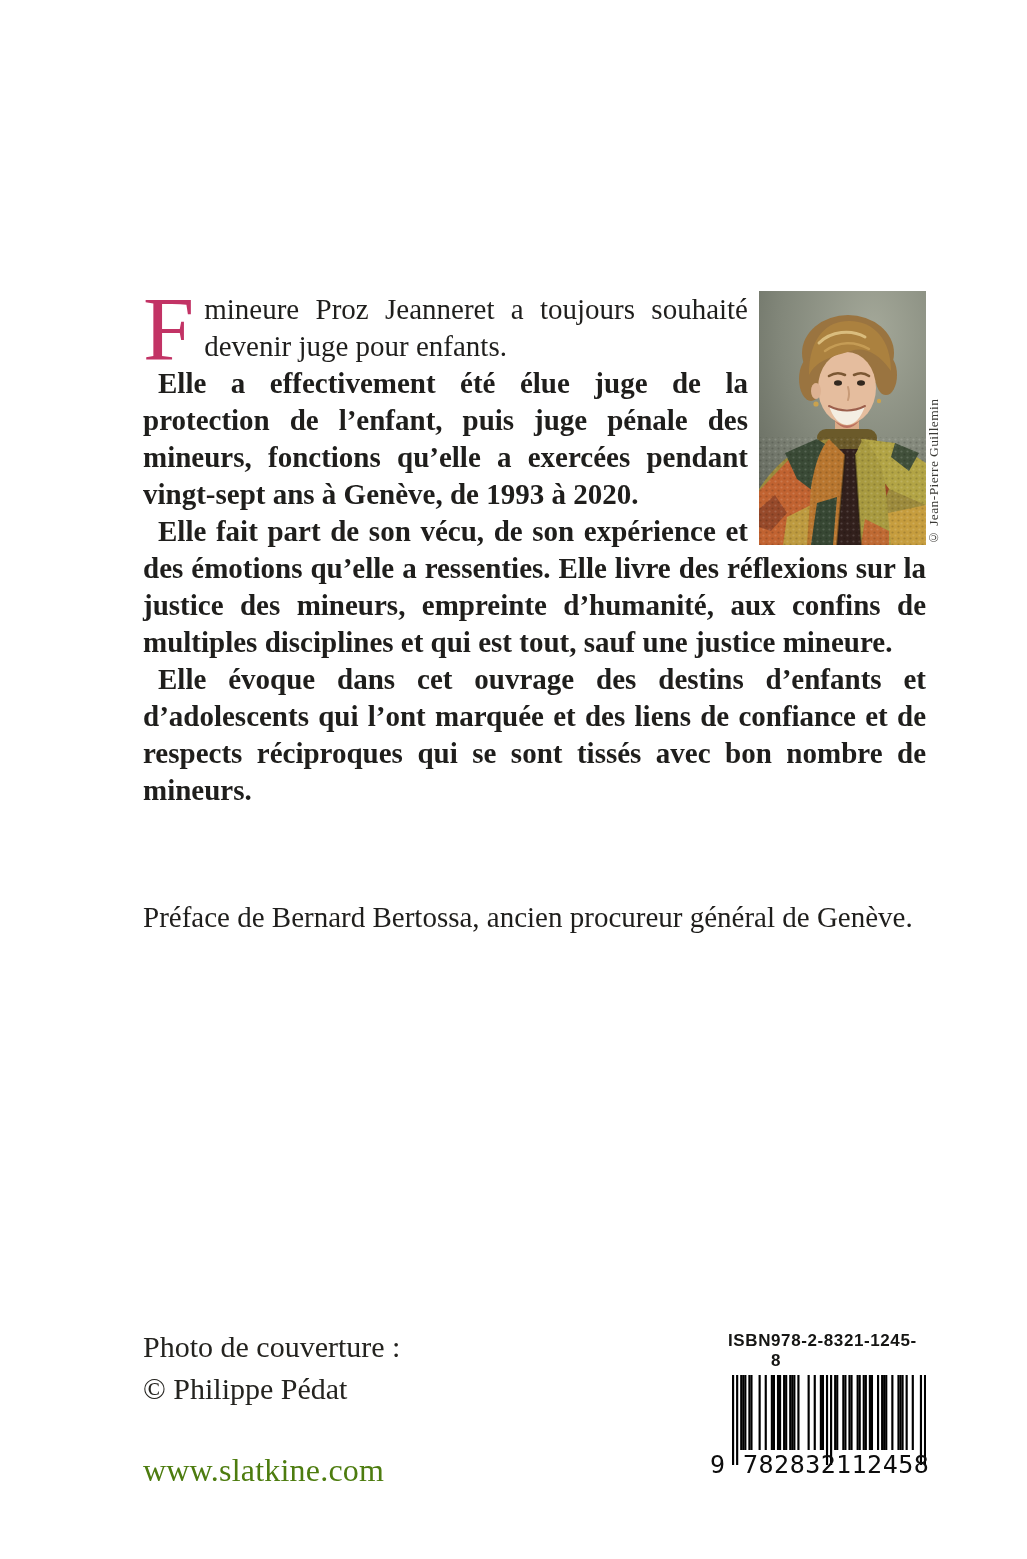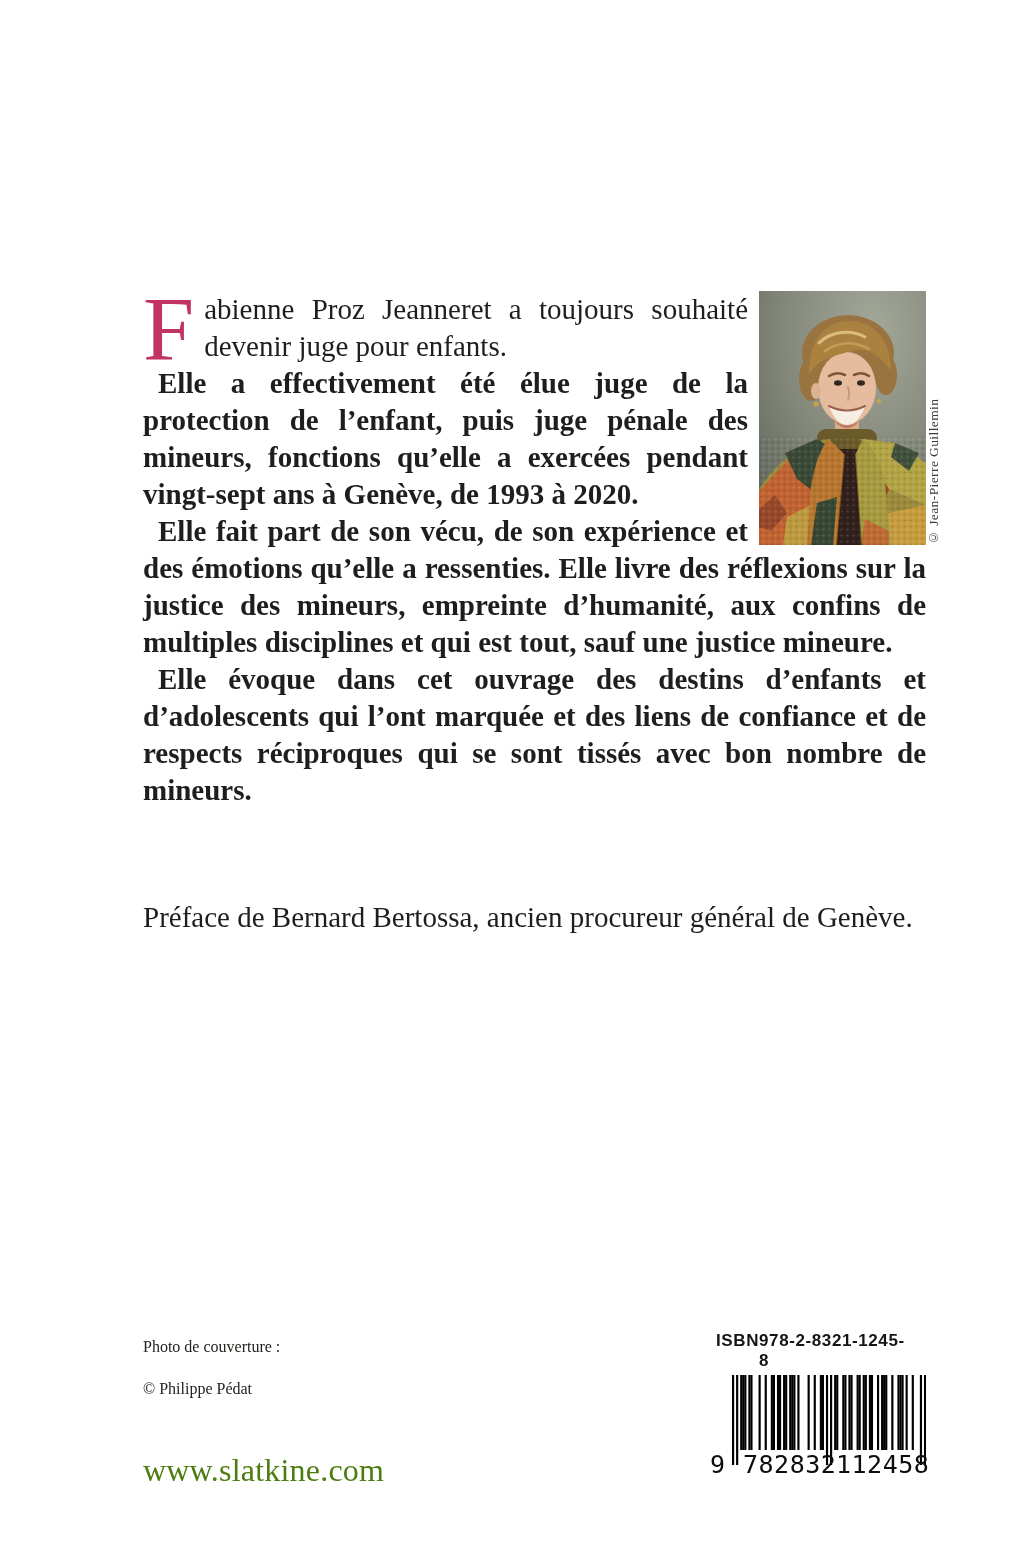--- a/index.html
+++ b/index.html
@@ -41,31 +41,31 @@
     position:absolute; top:0; right:-26px; height:254px;
     writing-mode:vertical-rl; transform:rotate(180deg);
     font-size:13.5px; letter-spacing:0.4px;
     color:#3b3a36; text-align:left;
     font-family:"Liberation Serif", serif;
   }
 
   
   .footer-credits {
     position:absolute; left:143px; top:1326px;
-    font-size:16px; line-height:42px; color:#24231f;
+    font-size:30px; line-height:42px; color:#24231f;
   }
   .website {
     position:absolute; left:143px; top:1452px;
     font-size:32px; color:#4d7c0f; letter-spacing:0.2px;
   }
 
   
   .barcode-block { position:absolute; left:708px; top:1331px; width:240px; }
   .isbn-line {
-    margin-left:8px; width:194px;
+    margin-left:20px; width:194px;
     display:flex; justify-content:space-between;
     font-family:"Liberation Sans", sans-serif;
     font-size:17px; font-weight:bold; letter-spacing:0.6px; color:#151513;
   }
   #barcode-svg { display:block; margin:4px 0 0 24px; }
   .barcode-digits {
     position:relative; margin-left:24px; height:28px; margin-top:-15px;
     font-family:"DejaVu Sans Mono", monospace;
     font-size:25px; color:#0d0d0d;
   }
@@ -147,21 +147,21 @@
         <polygon points="106,228 130,240 130,254 102,254" fill="#bf6a33"></polygon>
 
         <rect x="0" y="146" width="167" height="108" fill="url(#knit)"></rect>
 
         <path d="M86,164 L78,254" stroke="#281e0f" stroke-opacity="0.45" stroke-width="2" fill="none"></path>
         <path d="M96,164 L102,254" stroke="#281e0f" stroke-opacity="0.45" stroke-width="2" fill="none"></path>
       </svg>
       <span class="photo-credit">© Jean-Pierre Guillemin</span>
     </figure>
 
-    <p class="para"><span class="dropcap">F</span><span>abienne Proz Jeanneret a toujours souhaité devenir juge pour enfants.</span></p>
+    <p class="para"><span class="dropcap">F</span><span>mineure Proz Jeanneret a toujours souhaité devenir juge pour enfants.</span></p>
 
     <p class="para indent">Elle a effectivement été élue juge de la protection de l’enfant, puis juge pénale des mineurs, fonctions qu’elle a exercées pendant vingt-sept ans à Genève, de 1993 à 2020.</p>
 
     <p class="para indent">Elle fait part de son vécu, de son expérience et des émotions qu’elle a ressenties. Elle livre des réflexions sur la justice des mineurs, empreinte d’humanité, aux confins de multiples disciplines et qui est tout, sauf une justice mineure.</p>
 
     <p class="para indent">Elle évoque dans cet ouvrage des destins d’enfants et d’adolescents qui l’ont marquée et des liens de confiance et de respects réciproques qui se sont tissés avec bon nombre de mineurs.</p>
 
     <p class="para preface">Préface de Bernard Bertossa, ancien procureur général de Genève.</p>
   </main>
 

